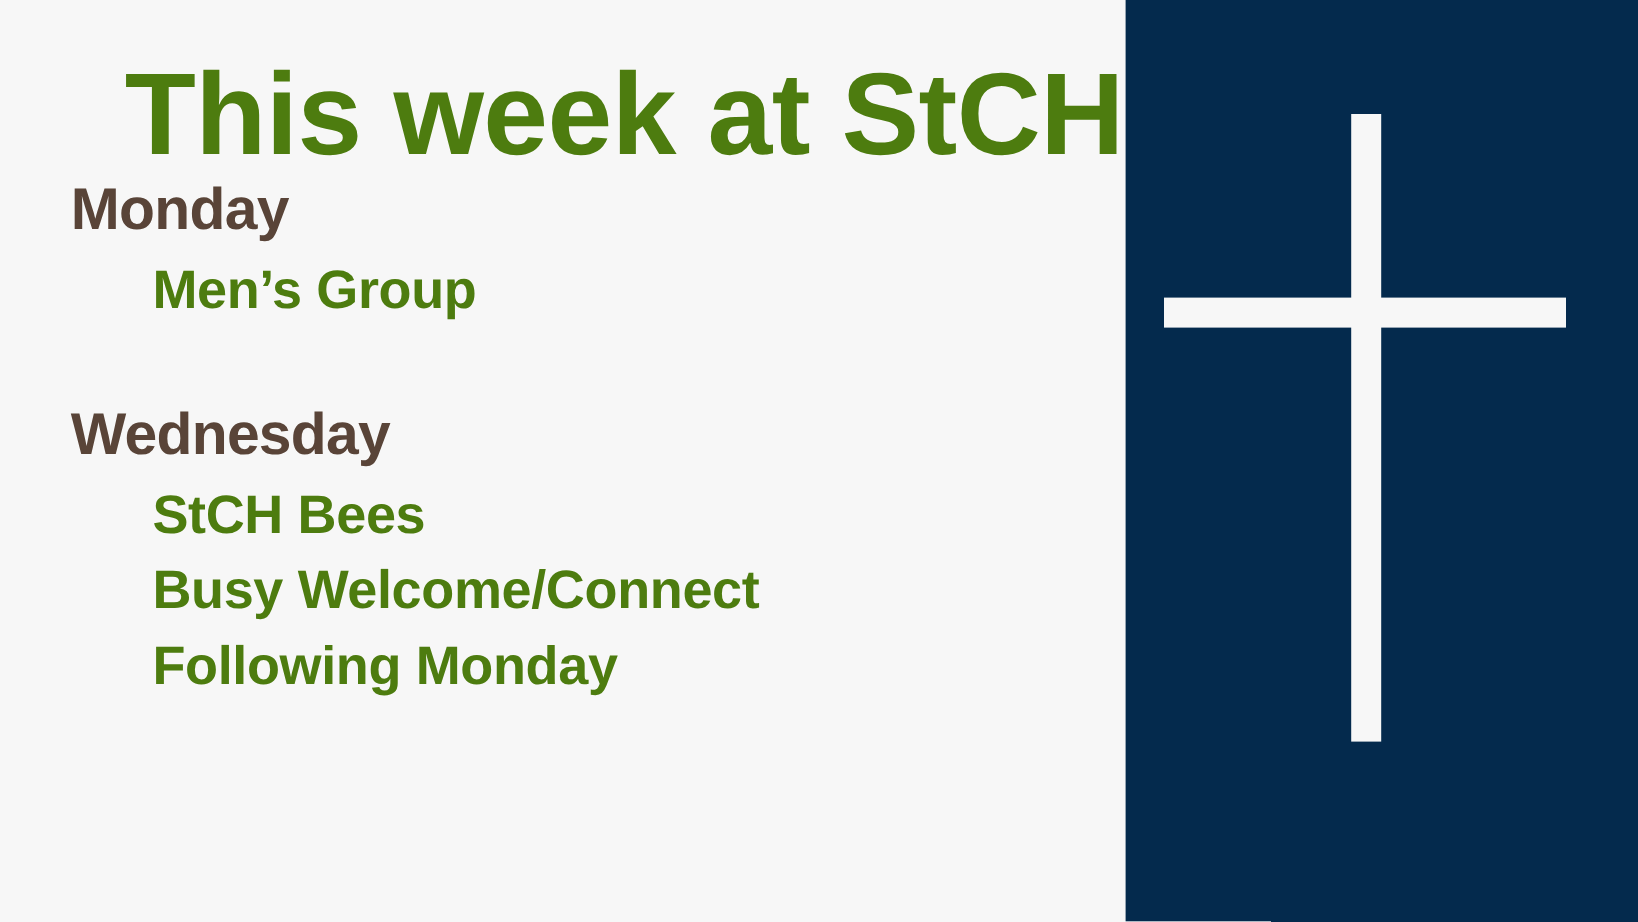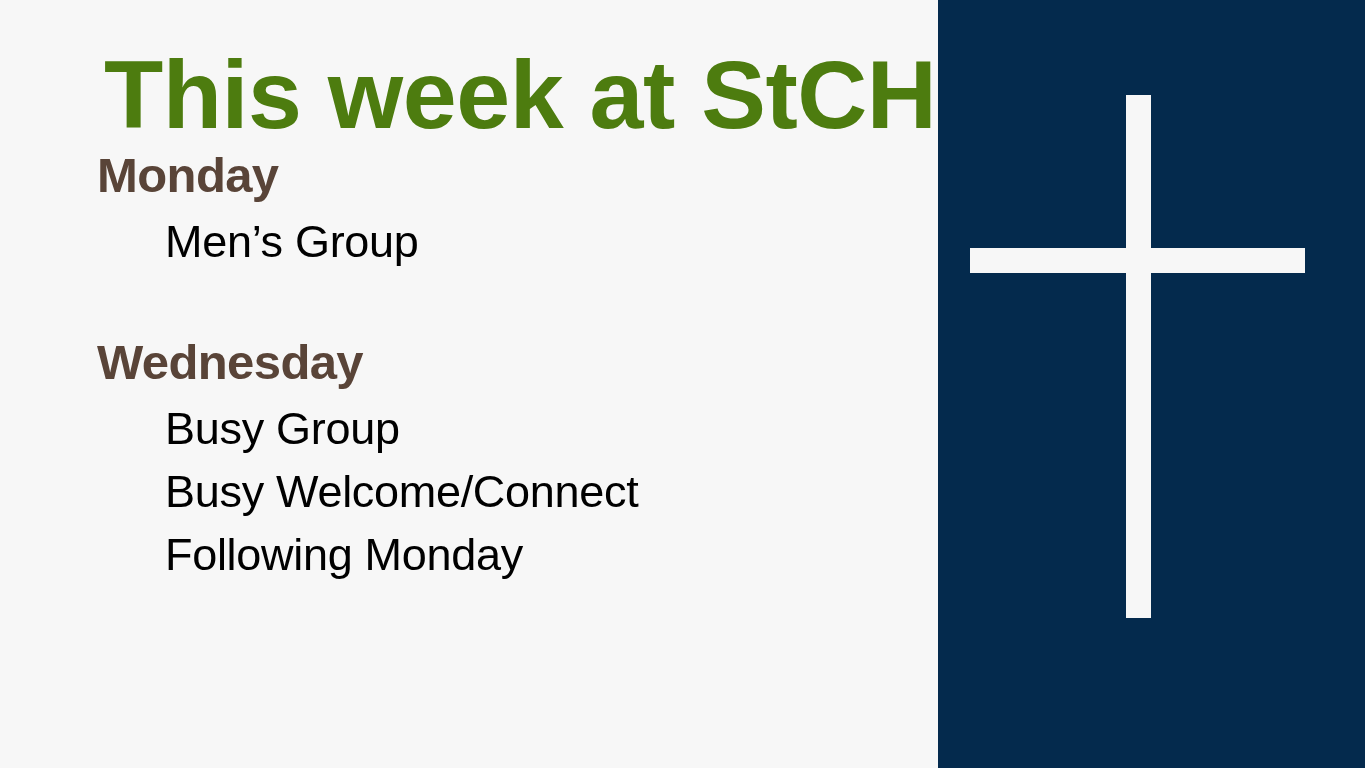--- a/index.html
+++ b/index.html
@@ -48,21 +48,20 @@
 
   .schedule {
     position: absolute;
     left: 0;
     top: 146px;
     width: 938px;
   }
 
   .day-block {
     position: relative;
-    padding-left: 38px;
   }
 
   .day-heading {
     margin: 0;
     padding: 0 0 0 59px;
     font-family: "Liberation Sans", sans-serif;
     font-weight: bold;
     font-size: 49px;
     line-height: 58px;
     letter-spacing: -0.6px;
@@ -71,25 +70,25 @@
   }
 
   .event-list {
     list-style: none;
     margin: 0;
     padding: 6px 0 0 127px;
   }
 
   .event-item {
     font-family: "Liberation Sans", sans-serif;
-    font-weight: normal;
+    font-weight: bold;
     font-size: 45px;
     line-height: 63px;
     letter-spacing: -0.3px;
-    color: #000000;
+    color: #4d7c0f;
     white-space: nowrap;
   }
 
   .day-block-wednesday {
     margin-top: 60px;
   }
 
   
   .accent-panel {
     position: absolute;
@@ -138,21 +137,21 @@
       <section class="day-block day-block-monday">
         <h2 class="day-heading">Monday</h2>
         <ul class="event-list">
           <li class="event-item">Men’s Group</li>
         </ul>
       </section>
 
       <section class="day-block day-block-wednesday">
         <h2 class="day-heading">Wednesday</h2>
         <ul class="event-list">
-          <li class="event-item">Busy Group</li>
+          <li class="event-item">StCH Bees</li>
           <li class="event-item">Busy Welcome/Connect</li>
           <li class="event-item">Following Monday</li>
         </ul>
       </section>
 
     </div>
   </div>
 
   <div class="accent-panel">
     <div class="cross-icon">

